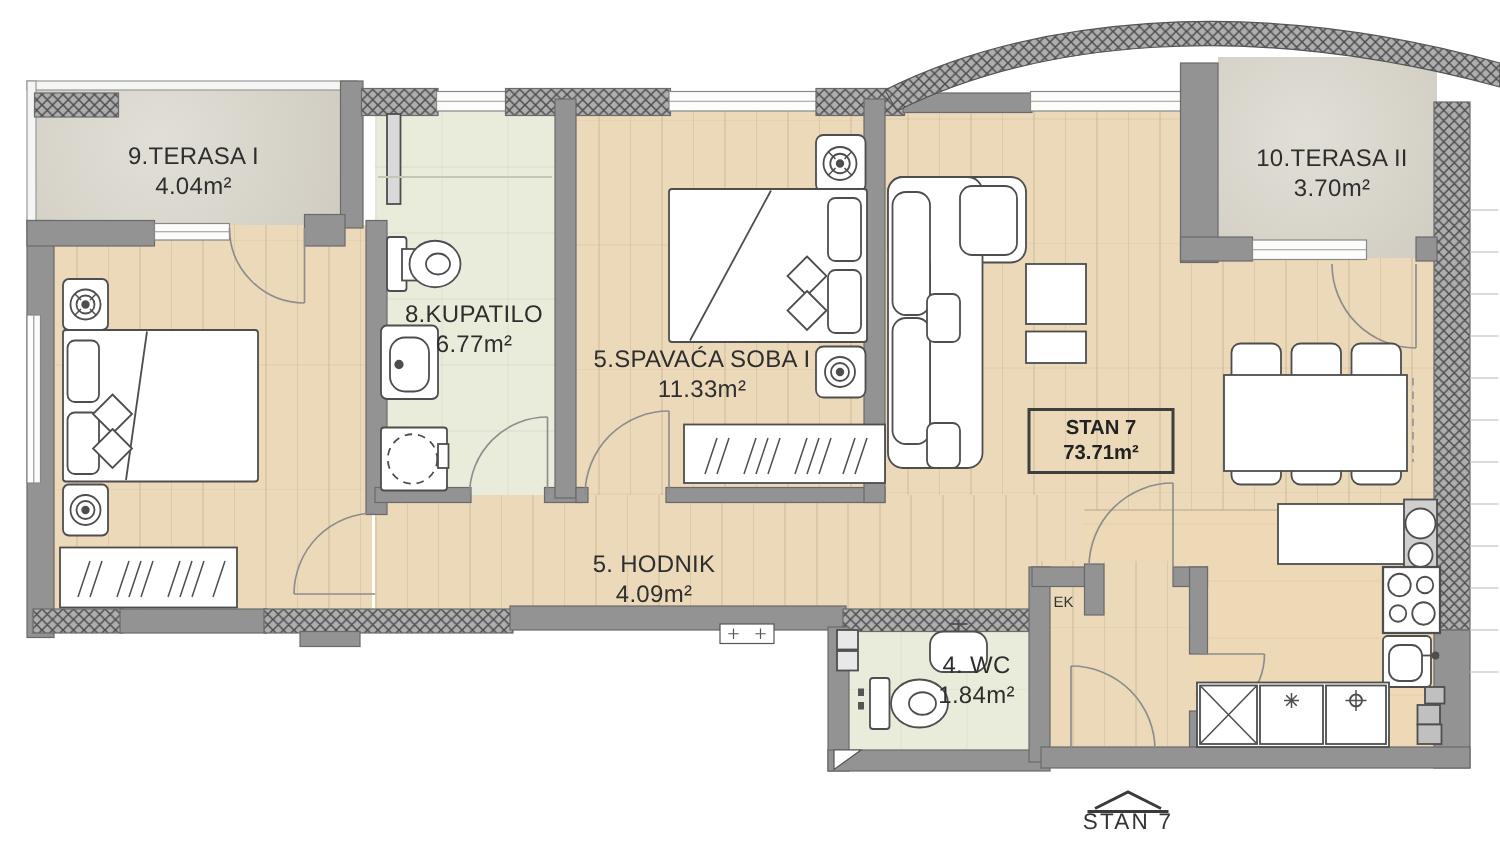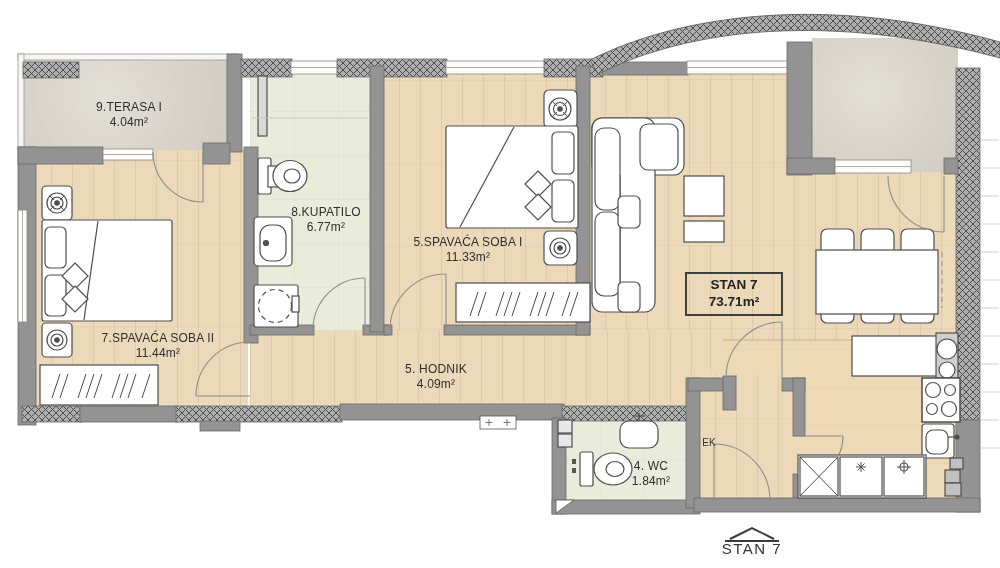--- a/index.html
+++ b/index.html
@@ -11,27 +11,27 @@
                          repeating-linear-gradient(0deg, rgba(120,90,40,.05) 0 1px, rgba(0,0,0,0) 1px 83px);}
   .tile{background-color:#e9ecdb;
         background-image:repeating-linear-gradient(0deg, rgba(80,90,60,.05) 0 1px, rgba(0,0,0,0) 1px 44px),
                          repeating-linear-gradient(90deg, rgba(80,90,60,.04) 0 1px, rgba(0,0,0,0) 1px 44px);}
   .terrace{background-color:#d8d4c9;
         background-image:radial-gradient(circle at 40% 40%, rgba(255,255,255,.25), rgba(0,0,0,.04));}
   .kitchenfloor{background-color:#eed9b6;
         background-image:repeating-linear-gradient(0deg, rgba(140,100,50,.05) 0 1px, rgba(0,0,0,0) 1px 38px);}
   svg{position:absolute;left:0;top:0;}
   .lbl{position:absolute;transform:translate(-50%,-50%);text-align:center;
-       font-size:12px;line-height:1.22;color:#2e2e2e;white-space:nowrap;letter-spacing:.2px;}
+       font-size:16px;line-height:1.22;color:#2e2e2e;white-space:nowrap;letter-spacing:.2px;}
   .lbl span{display:block;}
   .stanbox{position:absolute;left:685px;top:272px;width:94px;height:40px;
        border:2px solid #3f3f3f;display:flex;flex-direction:column;align-items:center;justify-content:center;
        font-size:13.5px;font-weight:bold;color:#222;line-height:1.25;}
   .eklbl{position:absolute;left:709px;top:402px;transform:translate(-50%,-50%);
-       font-size:10px;color:#333;margin-top:40px;}
+       font-size:10px;color:#333;}
   .footerlbl{position:absolute;left:752px;top:548px;transform:translate(-50%,-50%);
        font-size:15px;color:#333;letter-spacing:1.5px;}
 </style>
 </head>
 <body>
 
 <div class="plan">
 
   <div class="floor terrace" style="left:23px;top:58px;width:206px;height:92px"></div>
   <div class="floor wood" style="left:30px;top:150px;width:218px;height:260px"></div>
@@ -331,43 +331,43 @@
       <path d="M730,539 L752,528 L774,539"></path>
       <line x1="725" y1="541" x2="779" y2="541"></line>
     </g>
   </svg>
 
   <div class="lbl" style="left:129px;top:115px">
     <span>9.TERASA I</span>
     <span class="area">4.04m²</span>
   </div>
 
-  <div class="lbl" style="left:158px;top:346px">
-    <span>7.SPAVAĆA SOBA II</span>
-    <span class="area">11.44m²</span>
-  </div>
-
-  <div class="lbl" style="left:326px;top:220px">
+
+  <div class="lbl" style="left:316px;top:220px">
     <span>8.KUPATILO</span>
     <span class="area">6.77m²</span>
   </div>
 
   <div class="lbl" style="left:468px;top:250px">
     <span>5.SPAVAĆA SOBA I</span>
     <span class="area">11.33m²</span>
   </div>
 
 
-
-  <div class="lbl" style="left:436px;top:377px">
+  <div class="lbl" style="left:888px;top:116px">
+    <span>10.TERASA II</span>
+    <span class="area">3.70m²</span>
+  </div>
+
+  <div class="lbl" style="left:436px;top:387px">
     <span>5. HODNIK</span>
     <span class="area">4.09m²</span>
   </div>
 
-  <div class="lbl" style="left:651px;top:474px">
+  <div class="lbl" style="left:651px;top:454px">
     <span>4. WC</span>
     <span class="area">1.84m²</span>
   </div>
 
 
 
   <div class="stanbox">
     <span>STAN 7</span>
     <span>73.71m²</span>
   </div>

